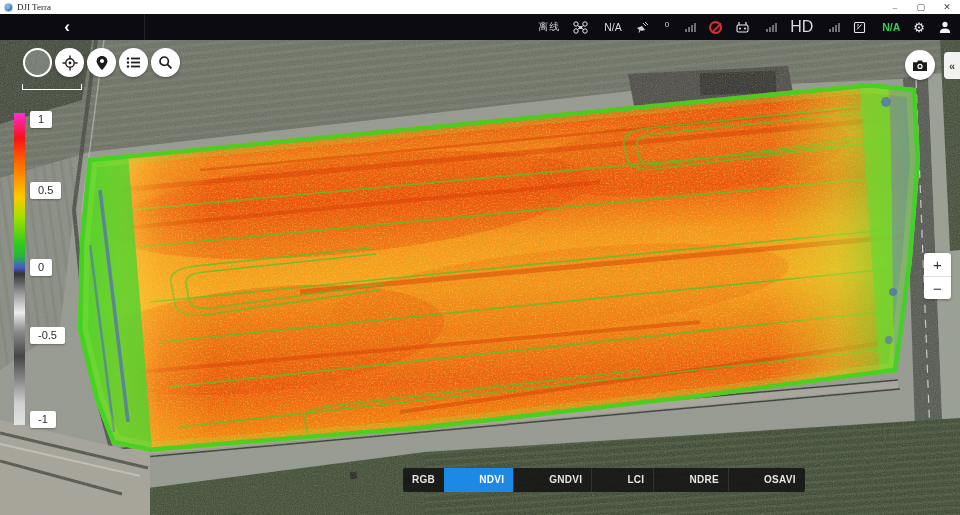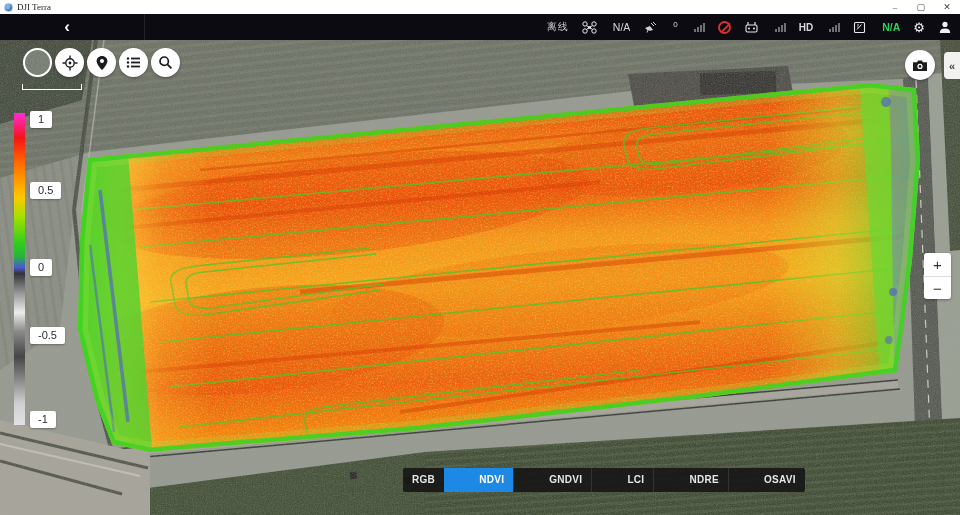--- a/index.html
+++ b/index.html
@@ -142,21 +142,21 @@
         </svg>
         <span class="bars">
             <i></i>
             <i></i>
             <i></i>
             <i></i>
           </span>
       </span>
 
       <span class="st-item">
-        <span style="font-weight:bold; font-size:10px;">HD</span>
+        <span style="font-weight:normal; font-size:16px;">HD</span>
         <span class="bars">
             <i></i>
             <i></i>
             <i></i>
             <i></i>
           </span>
       </span>
 
       <span class="st-item">
         <svg width="13" height="13" viewBox="0 0 13 13">

